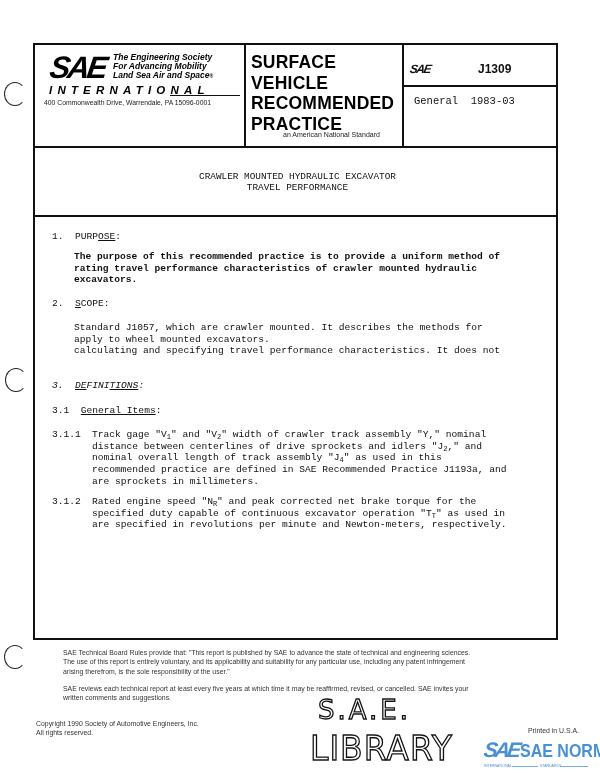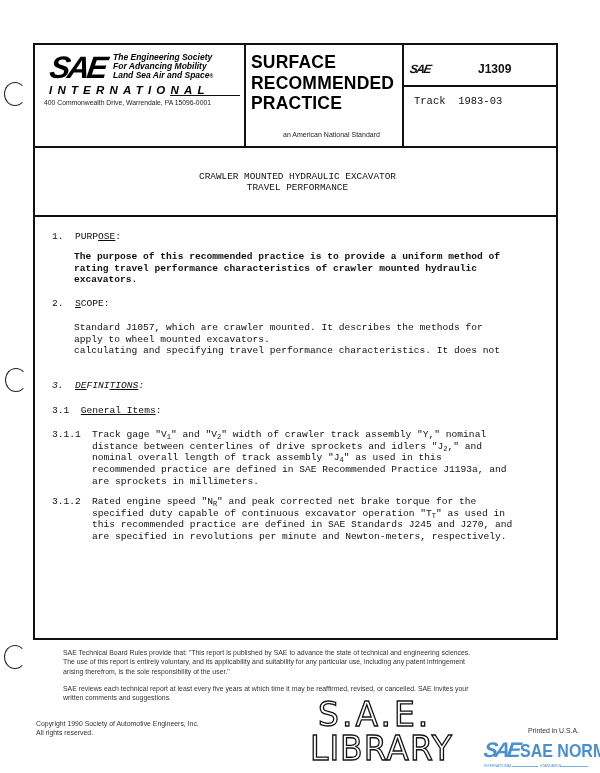--- a/index.html
+++ b/index.html
@@ -104,28 +104,29 @@
     <div>For Advancing Mobility</div>
     <div><span>Land Sea Air and Space</span><span style="font-size:5px">®</span></div>
   </div>
   <div class="intl">INTERNATIONAL</div>
   <div class="intl-rule"></div>
   <div class="address">400 Commonwealth Drive, Warrendale, PA 15096-0001</div>
 </div>
 
 <div class="svrp">
   <div>SURFACE</div>
+  <div>VEHICLE</div>
   <div>RECOMMENDED</div>
   <div>PRACTICE</div>
 </div>
 <div class="ans">an American National Standard</div>
 
 <div class="sae-small">SAE</div>
 <div class="docnum">J1309</div>
-<div class="issued"><span>Track</span>  <span>1983-03</span></div>
+<div class="issued"><span>General</span>  <span>1983-03</span></div>
 
 <div class="doc-title" style="top:171px;">CRAWLER MOUNTED HYDRAULIC EXCAVATOR</div>
 <div class="doc-title" style="top:182px;">TRAVEL PERFORMANCE</div>
 
 <div class="mono" style="left:52px; top:231px;">
   <span>1.</span>&nbsp;&nbsp;<span>PURP</span><span class="u">OSE</span><span>:</span>
 </div>
 <div class="mono body-p" style="left:74px; top:251px;font-weight:bold;">
   <div>The purpose of this recommended practice is to provide a uniform method of</div>
   <div>rating travel performance characteristics of crawler mounted hydraulic</div>
@@ -155,39 +156,38 @@
   <div><span>distance between centerlines of drive sprockets and idlers "J</span><sub>2</sub><span>," and</span></div>
   <div><span>nominal overall length of track assembly "J</span><sub>4</sub><span>" as used in this</span></div>
   <div>recommended practice are defined in SAE Recommended Practice J1193a, and</div>
   <div>are sprockets in millimeters.</div>
 </div>
 
 <div class="mono" style="left:52px; top:496px;">3.1.2</div>
 <div class="mono body-p" style="left:92px; top:496px;">
   <div><span>Rated engine speed "N</span><sub>R</sub><span>" and peak corrected net brake torque for the</span></div>
   <div><span>specified duty capable of continuous excavator operation "T</span><sub>T</sub><span>" as used in</span></div>
-  <div>this recommended practice are defined in SAE Standards J245 and J270, and</div>
   <div>are specified in revolutions per minute and Newton-meters, respectively.</div>
 </div>
 
 <div class="fine" style="left:63px; top:648px;">
   <div>SAE Technical Board Rules provide that: "This report is published by SAE to advance the state of technical and engineering sciences.</div>
   <div>The use of this report is entirely voluntary, and its applicability and suitability for any particular use, including any patent infringement</div>
   <div>arising therefrom, is the sole responsibility of the user."</div>
 </div>
 <div class="fine" style="left:63px; top:684px;">
   <div>SAE reviews each technical report at least every five years at which time it may be reaffirmed, revised, or cancelled. SAE invites your</div>
   <div>written comments and suggestions.</div>
 </div>
 <div class="fine" style="left:36px; top:719px;">
   <div>Copyright 1990 Society of Automotive Engineers, Inc.</div>
   <div>All rights reserved.</div>
 </div>
 
-<div class="stamp" style="left:318px; top:695px; font-size:33px; letter-spacing:3px;">S.A.E.</div>
+<div class="stamp" style="left:318px; top:695px; font-size:26px; letter-spacing:3px;">S.A.E.</div>
 <div class="stamp" style="left:310px; top:729px; font-size:33px; letter-spacing:1px;">LIBRARY</div>
 
 <div class="fine" style="left:528px; top:726px;">Printed in U.S.A.</div>
 
 <div class="norm-logo">
   <div class="norm-sae">SAE</div>
   <div class="norm-text">SAE NORM</div>
   <div class="norm-sub" style="left:0;">INTERNATIONAL</div>
   <div class="norm-rule" style="left:28px; width:26px;"></div>
   <div class="norm-sub" style="left:56px;">STANDARDS</div>

